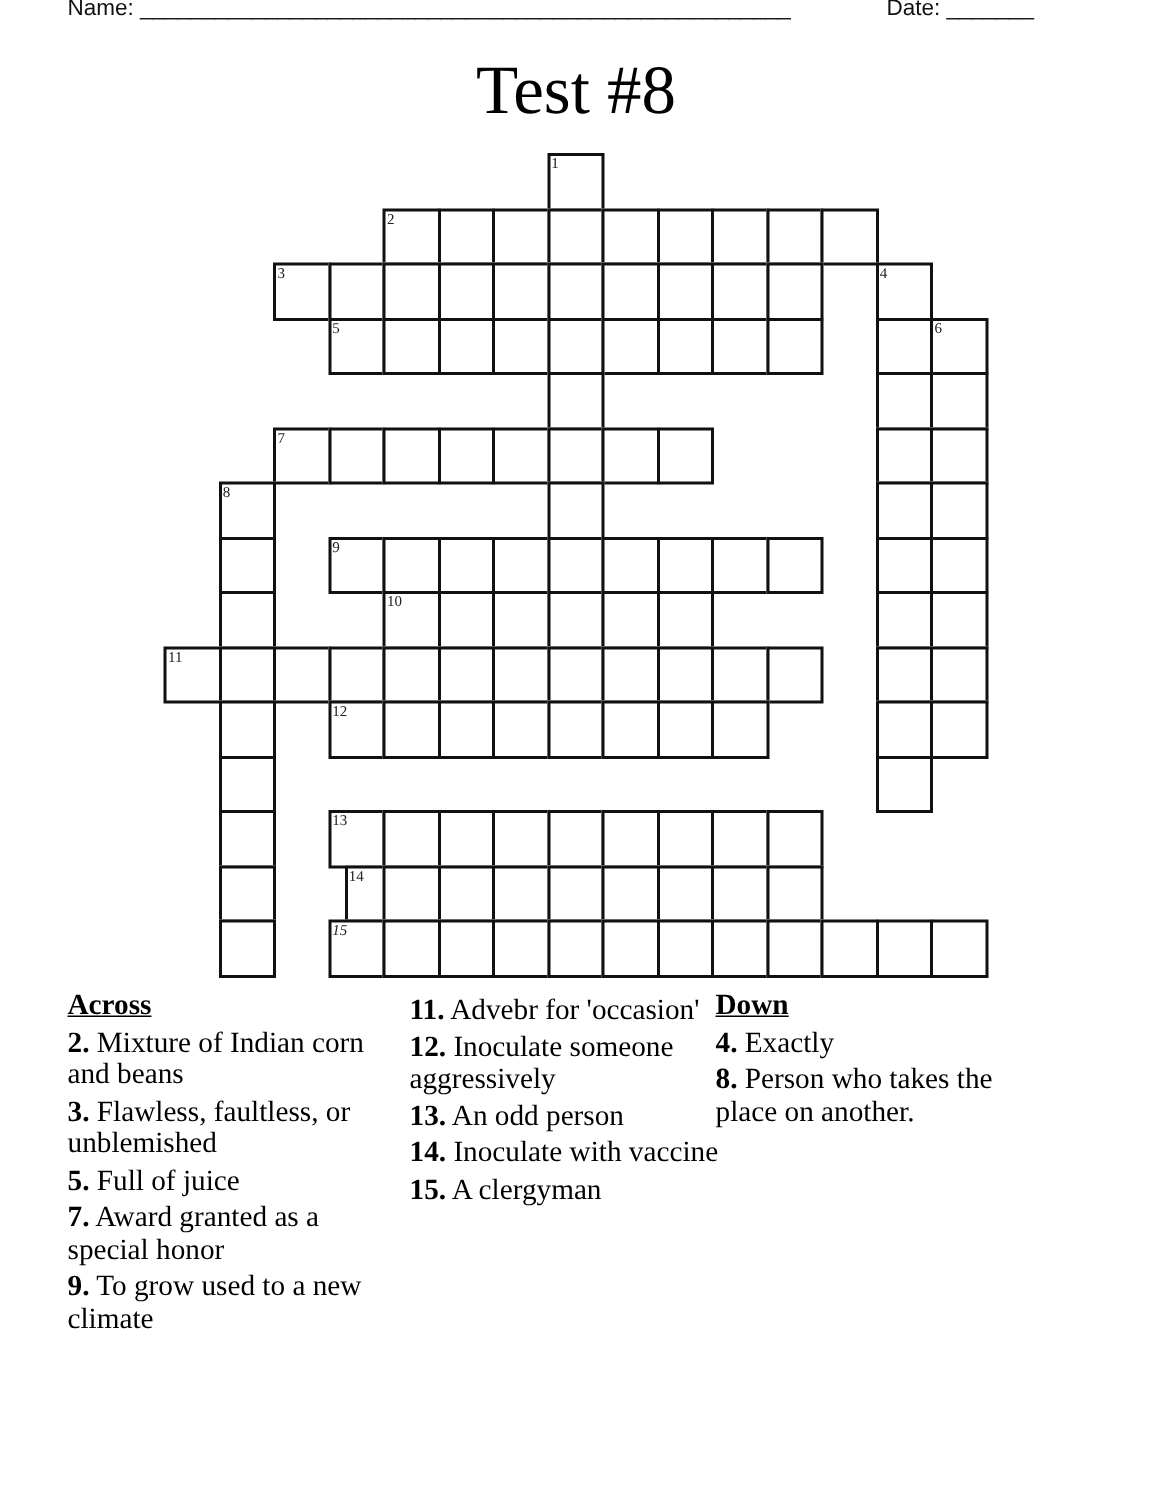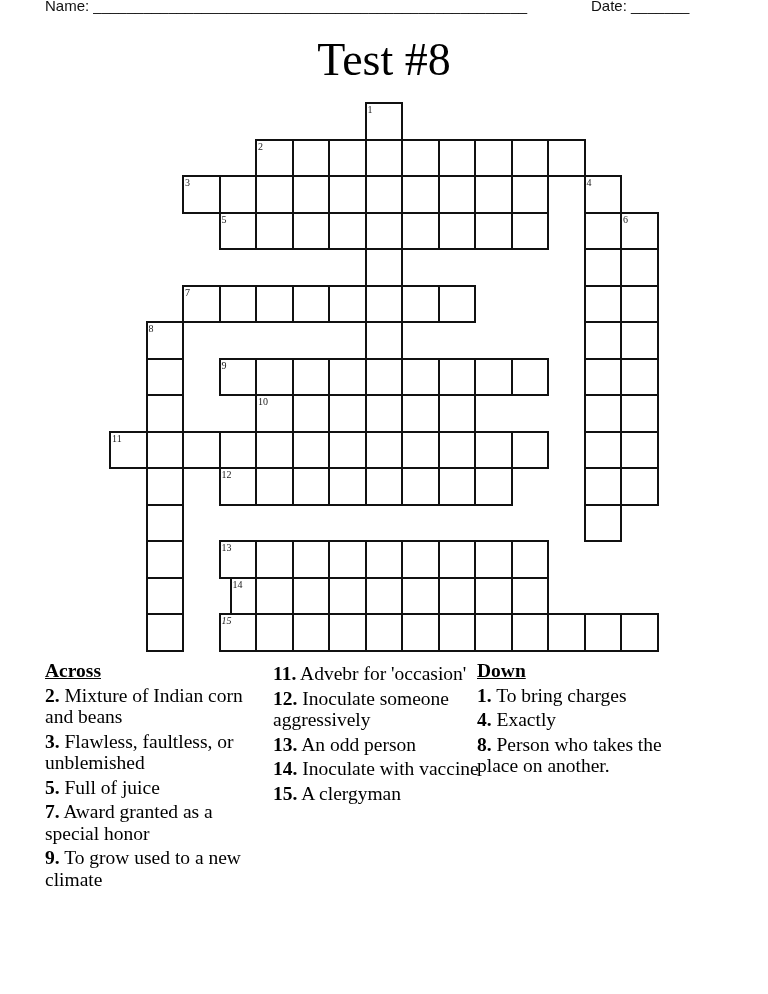--- a/index.html
+++ b/index.html
@@ -202,16 +202,15 @@
 <div id="col-b" class="clues">
   <div class="clue"><b>11.</b><span> Advebr for 'occasion'</span></div>
   <div class="clue"><b>12.</b><span> Inoculate someone aggressively</span></div>
   <div class="clue"><b>13.</b><span> An odd person</span></div>
   <div class="clue"><b>14.</b><span> Inoculate with vaccine</span></div>
   <div class="clue"><b>15.</b><span> A clergyman</span></div>
 </div>
 
 <div id="col-c" class="clues">
   <h3>Down</h3>
-  <div class="clue"><b>1.</b><span> To bring charges</span></div>
   <div class="clue"><b>4.</b><span> Exactly</span></div>
   <div class="clue"><b>8.</b><span> Person who takes the place on another.</span></div>
 </div>
 
 </body></html>

